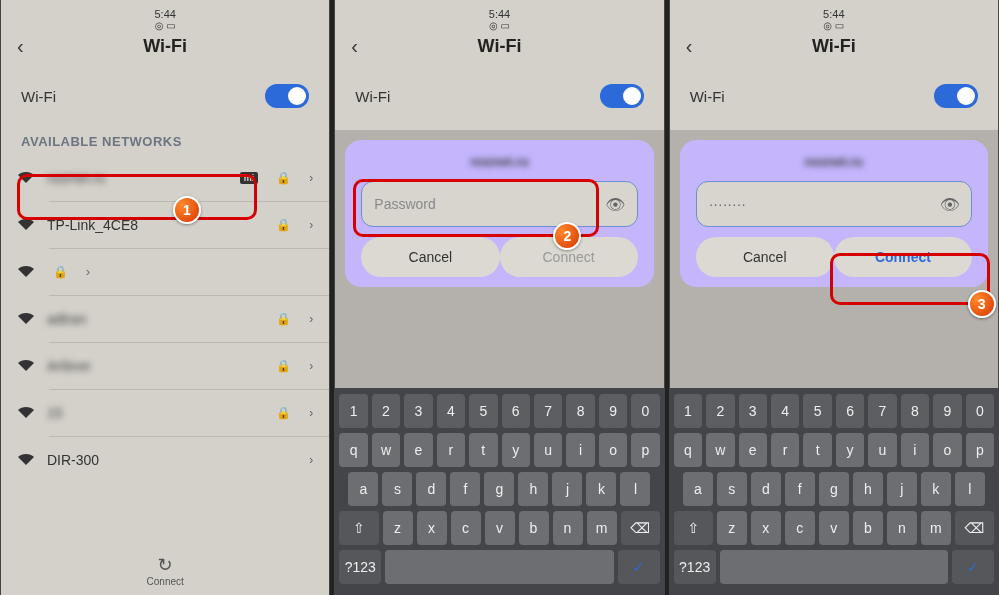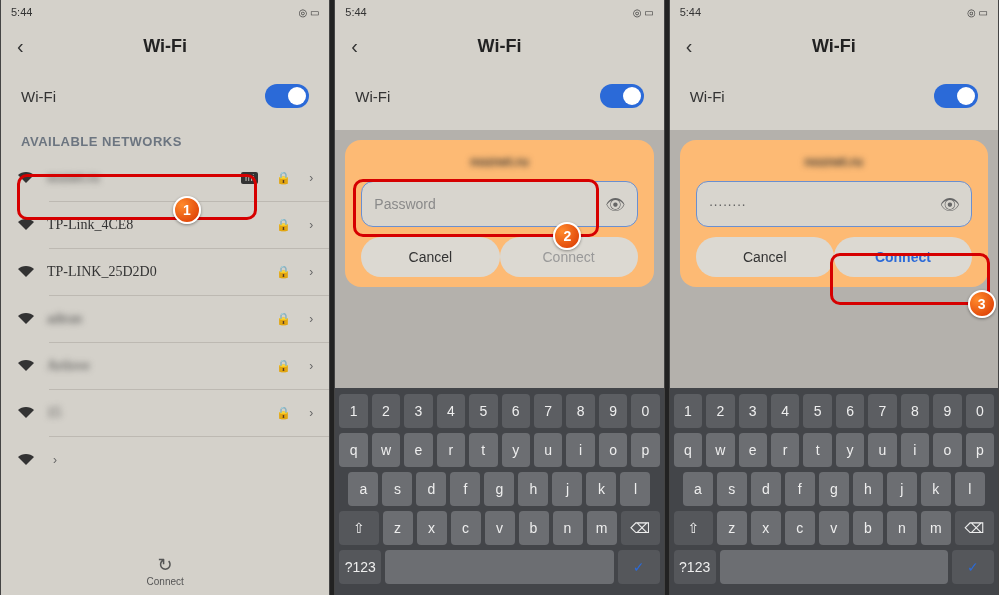--- a/index.html
+++ b/index.html
@@ -23,20 +23,21 @@
     border-right: 1px solid #444;
   }
   .status-bar {
     height: 24px;
     display: flex;
     align-items: center;
     justify-content: space-between;
     padding: 8px 10px;
     font-size: 11px;
     color: #333;
+    flex-direction: column;
   }
   .status-icons { display: flex; gap: 6px; font-size: 10px; }
   .header {
     height: 44px;
     display: flex;
     align-items: center;
     padding: 0 16px;
     position: relative;
   }
   .back-btn { font-size: 20px; color: #333; cursor: pointer; }
@@ -73,42 +74,42 @@
     height: 46px;
     display: flex;
     align-items: center;
     padding: 0 16px;
     font-size: 14px;
     color: #333;
     gap: 12px;
   }
   .wifi-icon { width: 18px; text-align:center; }
   .divider { height:1px; background:#bdb9b2; margin-left:48px; }
-  .net-name { flex:1;font-family:Liberation Serif, serif; }
+  .net-name { flex:1; }
   .lock-icon, .chev-icon { font-size: 12px; color:#666; margin-left:6px;}
   .blur { filter: blur(3px); color:#444; }
   .mi-badge {
     display:inline-block; background:#333; color:#d4d1ca;
-    font-size:9px; font-weight:400; padding:1px 4px; border-radius:2px;
+    font-size:9px; font-weight:700; padding:1px 4px; border-radius:2px;
     margin-left:4px;
   }
   .refresh-bar {
     position:absolute; bottom:8px; left:0; right:0;
     text-align:center; font-size:10px; color:#555;
   }
   .refresh-icon { font-size:18px; display:block; }
 
   
   .dim-overlay {
     position:absolute; top:130px; left:0; right:0; bottom:0;
     background: rgba(0,0,0,0.15);
   }
   .dialog {
     position:absolute; top:140px; left:10px; right:10px;
-    background:#fdba74; border-radius:16px;
+    background:#c4b5fd; border-radius:16px;
     padding: 14px 10px 4px;
   }
   .dialog-title {
     text-align:center; font-size:13px; font-weight:600; color:#333;
     filter: blur(3px);
     margin-bottom:12px;
   }
   .pw-wrap {
     position: relative;
     margin: 0 6px 10px;
@@ -202,21 +203,20 @@
         </svg></span>
     <span class="net-name">TP-Link_4CE8</span>
     <span class="lock-icon">🔒</span>
     <span class="chev-icon">›</span>
   </div>
   <div class="divider"></div>
   <div class="net-row">
     <span class="wifi-icon"><svg width="16" height="12" viewBox="0 0 16 12">
           <path d="M8 12L0 4C4 0 12 0 16 4Z" fill="#333"></path>
         </svg></span>
-    <span class="net-name">TP-LINK_25D2D0</span>
     <span class="lock-icon">🔒</span>
     <span class="chev-icon">›</span>
   </div>
   <div class="divider"></div>
   <div class="net-row">
     <span class="wifi-icon"><svg width="16" height="12" viewBox="0 0 16 12">
           <path d="M8 12L0 4C4 0 12 0 16 4Z" fill="#333"></path>
         </svg></span>
     <span class="net-name blur">adtran</span>
     <span class="lock-icon">🔒</span>
@@ -238,20 +238,21 @@
         </svg></span>
     <span class="net-name blur">15</span>
     <span class="lock-icon">🔒</span>
     <span class="chev-icon">›</span>
   </div>
   <div class="divider"></div>
   <div class="net-row">
     <span class="wifi-icon"><svg width="16" height="12" viewBox="0 0 16 12">
           <path d="M8 12L0 4C4 0 12 0 16 4Z" fill="#333"></path>
         </svg></span>
+    <span class="net-name">DIR-300</span>
     <span class="chev-icon">›</span>
   </div>
 
   <div class="refresh-bar">
     <span class="refresh-icon">↻</span>
     <span>Connect</span>
   </div>
 
   <div class="anno" style="top:174px; left:16px; width:240px; height:46px;"></div>
   <div class="badge" style="top:196px; left:172px;">1</div>

